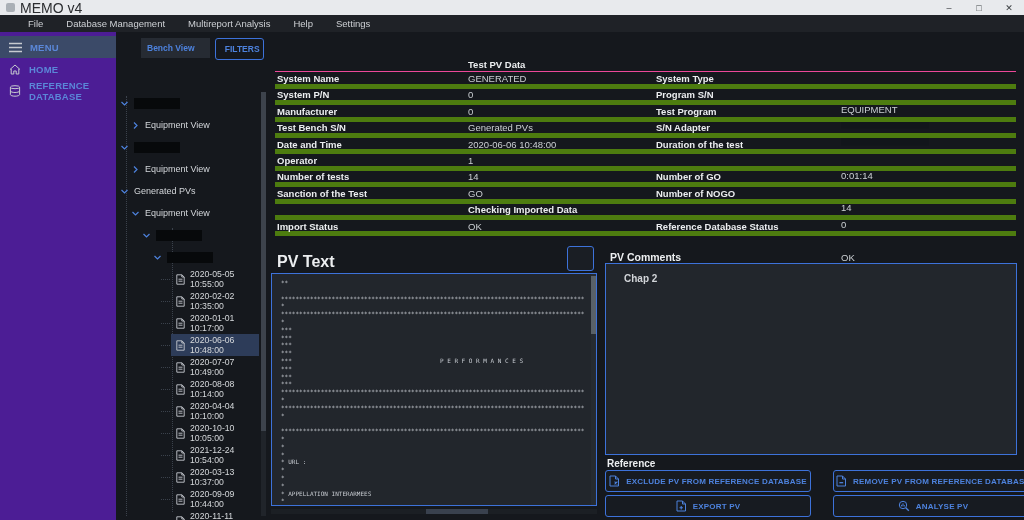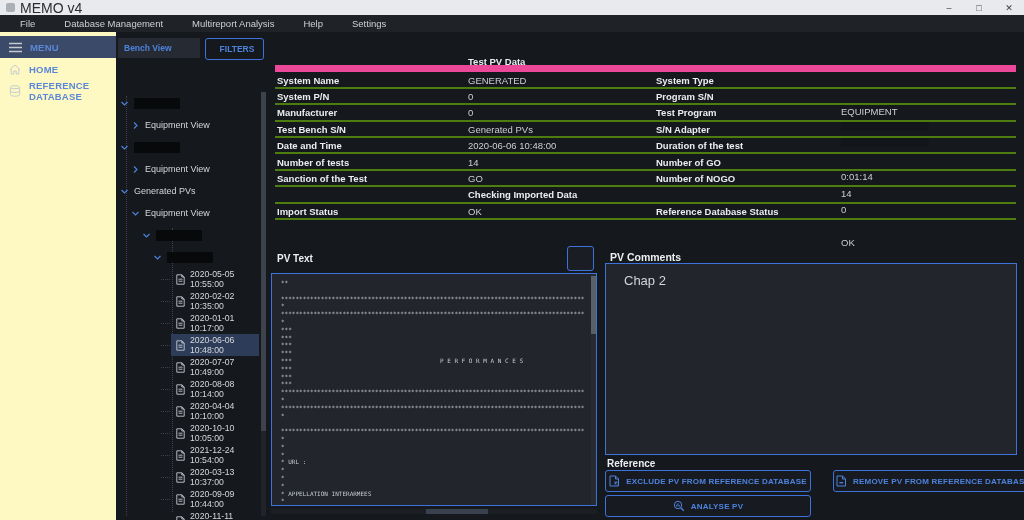--- a/index.html
+++ b/index.html
@@ -12,32 +12,32 @@
   
   .titlebar { position:absolute; left:0; top:0; width:100%; height:15px;
     background:#e8eaed; display:flex; align-items:center; font-size:9px; color:#2b2d30; }
   .app-ico { width:9px; height:9px; margin:0 5px 0 6px; background:#aab0b6; border-radius:2px; }
   .win-title { font-size:14px; }
   .win-controls { margin-left:auto; display:flex; height:100%; }
   .win-btn { width:30px; display:flex; align-items:center; justify-content:center;
     font-size:9px; color:#3c4043; cursor:default; }
   
   .menubar { position:absolute; left:0; top:15px; width:100%; height:17px;
-    background:#1f2227; display:flex; align-items:center; padding-left:20px; gap:29px; }
+    background:#1f2227; display:flex; align-items:center; padding-left:28px; gap:23px; }
   .menu-item { font-size:9.5px; color:#ced1d5; }
   
   .sidebar { position:absolute; left:0; top:32px; width:116px; height:488px;
-    background:#fef9c3; padding-top:4px; }
+    background:#4c1d95; padding-top:4px; }
   .side-item { height:22px; display:flex; align-items:center; gap:8px; padding-left:9px;
     color:#5b87d8; font-weight:bold; font-size:9.5px; letter-spacing:.2px; }
   .side-item.selected { background:#3b4a68; }
   .icon { display:inline-flex; align-items:center; }
   
   .treepanel { position:absolute; left:116px; top:32px; width:150px; height:488px; }
-  .tree-controls { display:flex; gap:5px; padding:6px 2px 0 2px; }
+  .tree-controls { display:flex; gap:5px; padding:6px 2px 0 2px;margin-left:23px; }
   .view-selector { width:82px; height:20px; background:#262b33; color:#4d82dd;
     font-weight:bold; font-size:8.5px; display:flex; align-items:center; padding:0 6px; }
   .view-selector .icon { margin-left:auto; }
   .filters-button { width:59px; height:22px; border:1px solid #3d72da; border-radius:3px;
     background:transparent; color:#4d82dd; font-weight:bold; font-size:8.5px;
     display:flex; align-items:center; justify-content:center; gap:5px; }
   .tree { position:absolute; left:0; top:60px; right:7px; bottom:0; overflow:hidden; }
   .guide-root { position:absolute; left:10px; top:64px; bottom:4px;
     border-left:1px dotted #3b424c; }
   .guide-dates { position:absolute; left:56px; top:196px; bottom:8px;
@@ -48,50 +48,50 @@
   .pv-item { position:relative; height:22px; display:flex; align-items:center; gap:5px;
     margin-left:55px; padding-left:5px; font-size:8.7px; color:#d6d9dc; }
   .pv-item::before { content:""; position:absolute; left:-10px; top:50%; width:9px;
     border-top:1px dotted #3b424c; }
   .pv-item.selected { background:#2d3c59; }
   .tree-scroll { position:absolute; right:0; top:60px; bottom:4px; width:5px; background:#20242a; }
   .tree-scroll .thumb { position:absolute; top:0; width:100%; height:80%; background:#3d434c; }
   
   .main { position:absolute; left:266px; top:32px; width:758px; height:488px; }
   .table { position:absolute; left:9px; top:24px; width:741px; }
-  .trow { position:relative; height:16.4px; border-bottom:2px solid #4d7c0f; }
-  .trow.title-row { border-bottom:7px solid #ec4899; }
+  .trow { position:relative; height:16.4px; border-bottom:5px solid #4d7c0f; }
+  .trow.title-row { border-bottom:1px solid #ec4899; }
   .cell { position:absolute; top:50%; transform:translateY(-50%);
     font-size:9.5px; white-space:nowrap; }
   .c1 { left:2px; } .c2 { left:193px; } .c3 { left:381px; } .c4 { left:566px;margin-top:31px; }
   .lbl { font-weight:bold; color:#eceef0; }
   .val { color:#ccd0d4; }
   .redacted-val { display:inline-block; width:88px; height:9px; background:#12161b; }
   .section-title { font-weight:bold; color:#eceef0; }
   
-  .pvtext-title { position:absolute; left:11px; top:221px; font-size:10px;
+  .pvtext-title { position:absolute; left:11px; top:221px; font-size:16px;
     font-weight:bold; color:#eceef0; }
   .preview-btn { position:absolute; left:301px; top:214px; width:27px; height:25px;
     border:1.5px solid #3d72da; border-radius:3px; background:#1a1e24;
     display:flex; align-items:center; justify-content:center; }
   .pvtext-box { position:absolute; left:5px; top:241px; width:326px; height:233px;
     border:1.5px solid #3d72da; background:#22262c; overflow:hidden; }
   .pvtext-pre { margin:5px 4px 0 9px; font-family:"DejaVu Sans Mono", monospace;
     font-size:6px; line-height:7.8px; color:#c6cad0; white-space:pre; overflow:hidden;
     height:222px; }
   .v-scroll { position:absolute; right:0; top:0; bottom:0; width:5px; background:#262b31; }
   .v-scroll .thumb { position:absolute; top:2px; width:100%; height:58px; background:#596168; }
   .h-scroll { position:absolute; left:5px; top:477px; width:326px; height:5px; background:#1b1f24; }
   .h-scroll .thumb { position:absolute; left:155px; width:62px; height:100%; background:#39414e; }
   
   .pvcom-title { position:absolute; left:344px; top:219px; font-size:10.5px;
     font-weight:bold; color:#eceef0; }
   .pvcom-box { position:absolute; left:339px; top:231px; width:412px; height:192px;
     border:1.5px solid #3d72da; background:#22262c; }
-  .pvcom-text { display:block; padding:9px 0 0 18px; font-size:13px; color:#d2d5d9; }
+  .pvcom-text { display:block; padding:9px 0 0 18px; font-size:10px; color:#d2d5d9;font-weight:bold; }
   .ref-title { position:absolute; left:341px; top:426px; font-size:10px;
     font-weight:bold; color:#eceef0; }
   .ref-grid { position:absolute; left:339px; top:438px; width:412px;
     display:grid; grid-template-columns:206px 200px; grid-auto-rows:22px; gap:3px 22px; }
   .ref-btn { border:1.5px solid #3d72da; border-radius:3px; background:#171b21;
     color:#4d82dd; font-weight:bold; font-size:8px; letter-spacing:.2px;
     display:flex; align-items:center; justify-content:center; gap:6px; padding:0; 
     font-family:"Liberation Sans", sans-serif; }
 </style>
 </head>
@@ -368,20 +368,26 @@
           <span class="cell c3 lbl">S/N Adapter</span>
           <span class="cell c4 val"></span>
         </div>
         <div class="trow">
           <span class="cell c1 lbl">Date and Time</span>
           <span class="cell c2 val">2020-06-06 10:48:00</span>
           <span class="cell c3 lbl">Duration of the test</span>
           <span class="cell c4 val">0:01:14</span>
         </div>
         <div class="trow">
+          <span class="cell c1 lbl">Operator</span>
+          <span class="cell c2 val">1</span>
+          <span class="cell c3 lbl"></span>
+          <span class="cell c4 val"></span>
+        </div>
+        <div class="trow">
           <span class="cell c1 lbl">Number of tests</span>
           <span class="cell c2 val">14</span>
           <span class="cell c3 lbl">Number of GO</span>
           <span class="cell c4 val">14</span>
         </div>
         <div class="trow">
           <span class="cell c1 lbl">Sanction of the Test</span>
           <span class="cell c2 val">GO</span>
           <span class="cell c3 lbl">Number of NOGO</span>
           <span class="cell c4 val">0</span>
@@ -462,20 +468,30 @@
             <svg width="11" height="12" viewBox="0 0 11 12" fill="none" stroke="#4d82dd">
               <path d="M1 1h5.5L9.5 4v7H1z"></path>
               <path d="M6.5 1v3h3"></path>
               <path d="M3.4 7.7h3.8" stroke-width="1.3"></path>
             </svg>
           </span>
           <span class="ref-btn-label">REMOVE PV FROM REFERENCE DATABASE</span>
         </button>
         <button class="ref-btn">
           <span class="icon">
+            <svg width="11" height="12" viewBox="0 0 11 12" fill="none" stroke="#4d82dd">
+              <path d="M1 1h5.5L9.5 4v7H1z"></path>
+              <path d="M6.5 1v3h3"></path>
+              <path d="M5.2 6v3.4M3.5 7.7h3.4" stroke-width="1.1"></path>
+            </svg>
+          </span>
+          <span class="ref-btn-label">EXPORT PV</span>
+        </button>
+        <button class="ref-btn">
+          <span class="icon">
             <svg width="12" height="12" viewBox="0 0 12 12" fill="none" stroke="#4d82dd">
               <circle cx="5" cy="5" r="3.7"></circle>
               <path d="M7.8 7.8l3 3" stroke-width="1.4"></path>
               <path d="M3.6 6.4V4.8M5 6.4V3.4M6.4 6.4V5.2"></path>
             </svg>
           </span>
           <span class="ref-btn-label">ANALYSE PV</span>
         </button>
       </div>
   </div>

